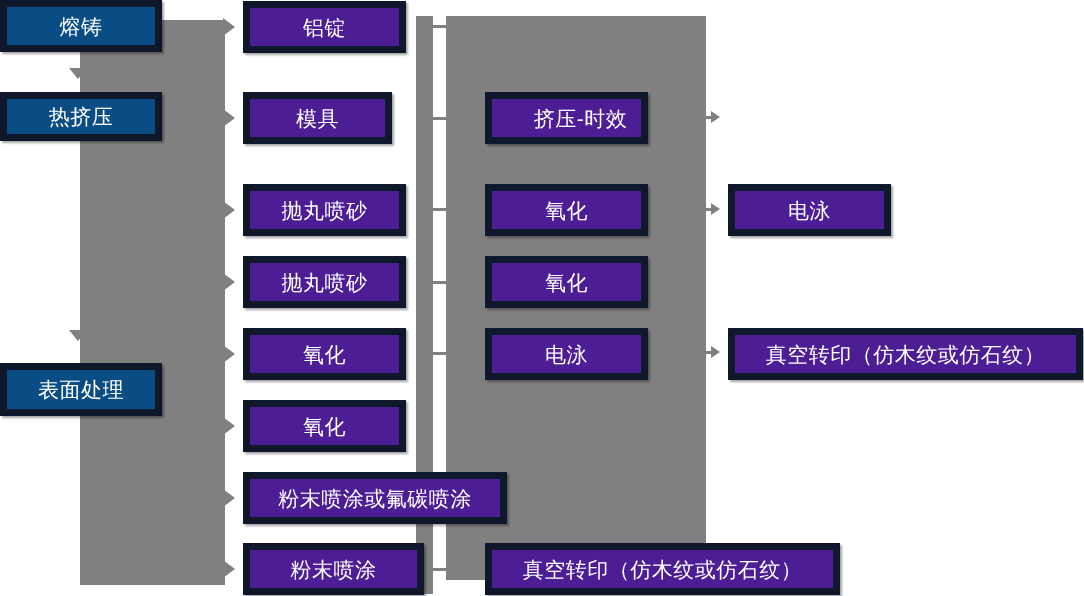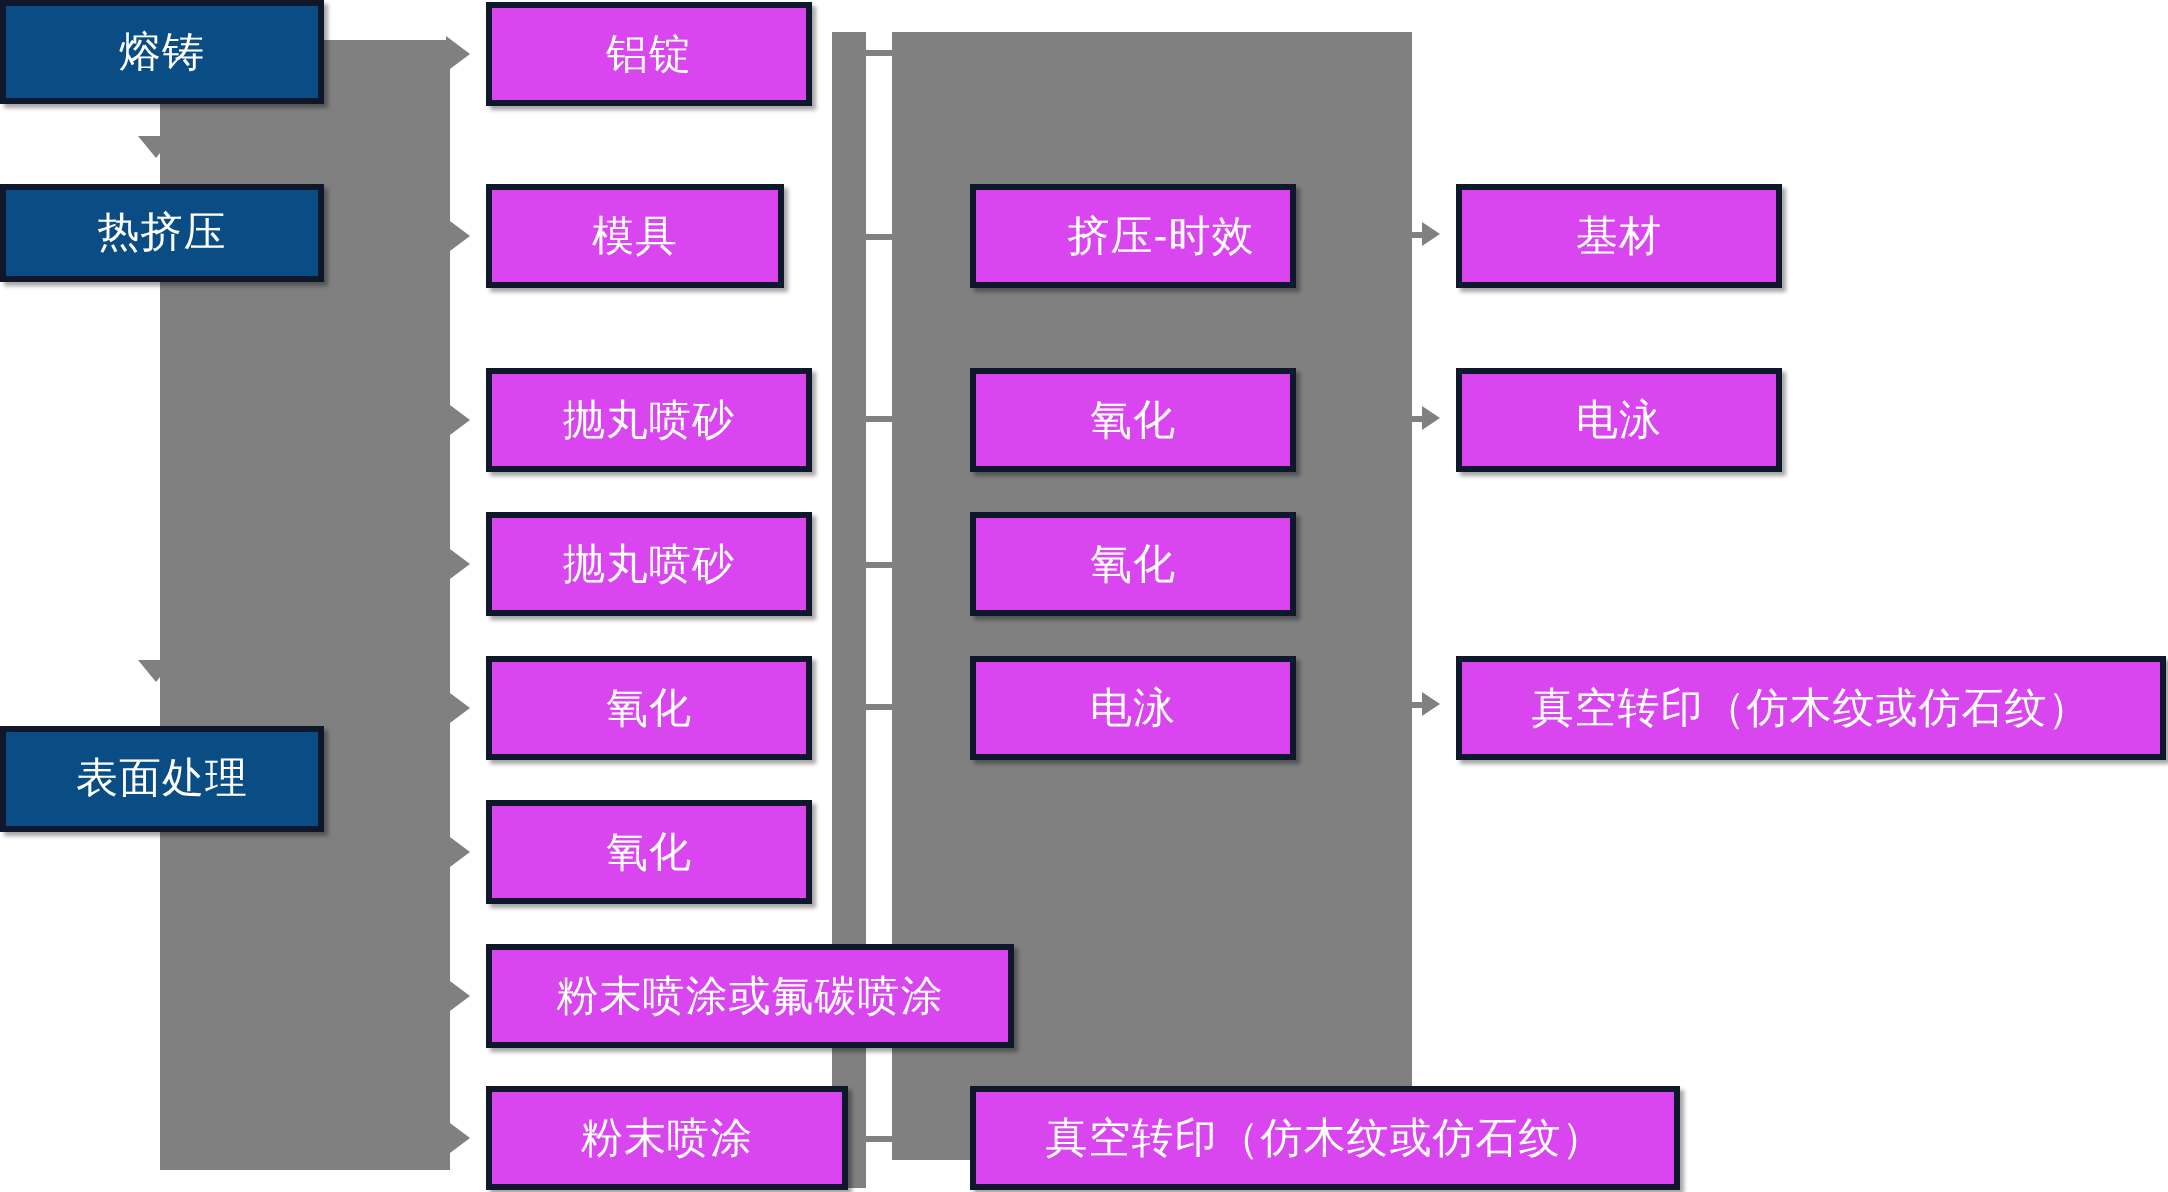--- a/index.html
+++ b/index.html
@@ -59,30 +59,30 @@
   }
 
   
   .box {
     position: absolute;
     box-sizing: border-box;
     display: flex;
     align-items: center;
     justify-content: center;
     color: #ffffff;
-    border: 3px solid #0f172a;
+    border: 7px solid #0f172a;
     box-shadow: 2px 2px 2px rgba(0,0,0,0.35);
     font-size: 21px;
     line-height: 1;
     letter-spacing: 0.5px;
     white-space: nowrap;
     user-select: none;
   }
   .box.dark  { background: #0A4D85; }
-  .box.light { background: #d946ef; }
+  .box.light { background: #4c1d95; }
   .box.wide  { font-size: 21px; }
 </style>
 </head>
 <body>
 
 <div id="canvas">
 
   <div class="gray" style="left:80px; top:20px; width:145px; height:565px;"></div>
 
   <div class="arrow-down" style="left:69px; top:68px;"></div>
@@ -177,23 +177,20 @@
   </div>
 
   <div class="box light" style="left:485px; top:328px; width:163px; height:52px;">
     <span>电泳</span>
   </div>
 
   <div class="box light" style="left:485px; top:543px; width:355px; height:52px;">
     <span>真空转印（仿木纹或仿石纹）</span>
   </div>
 
-  <div class="box light" style="left:728px; top:92px; width:163px; height:52px;">
-    <span>基材</span>
-  </div>
 
   <div class="box light" style="left:728px; top:184px; width:163px; height:52px;">
     <span>电泳</span>
   </div>
 
   <div class="box light wide" style="left:728px; top:328px; width:355px; height:52px;">
     <span>真空转印（仿木纹或仿石纹）</span>
   </div>
 
 </div>

